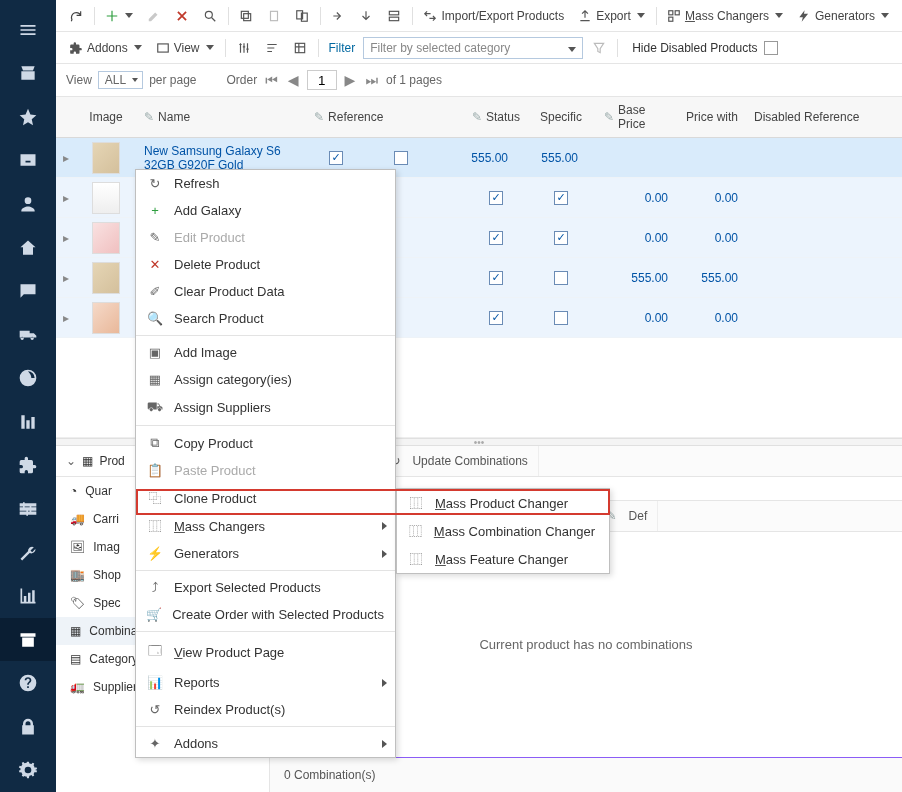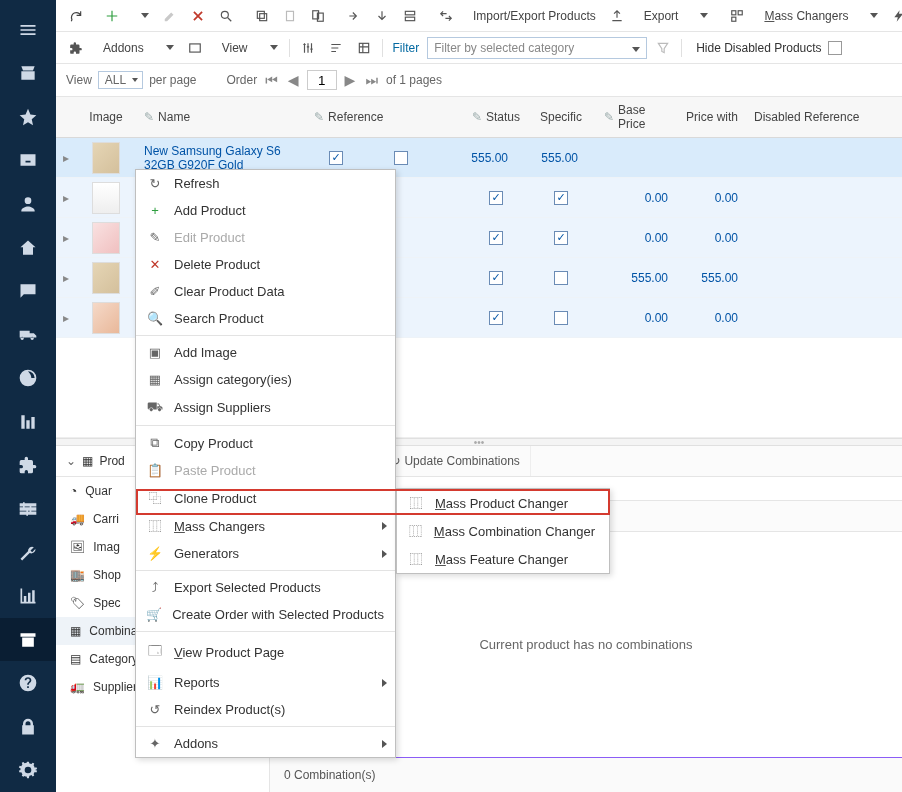--- a/index.html
+++ b/index.html
@@ -10,21 +10,21 @@
 .left-rail .rail-item { width: 56px; height: 44px; display: flex; align-items: center; justify-content: center; color: #cfd9e6; cursor: pointer; }
 .left-rail .rail-item.active { background: #0a1e33; color: #fff; }
 .left-rail svg { width: 20px; height: 20px; fill: currentColor; }
 
 
 .main { position: absolute; left: 56px; top: 0; right: 0; bottom: 0; display: flex; flex-direction: column; }
 
 
 .toolbar { display: flex; align-items: center; padding: 4px 8px; gap: 4px; border-bottom: 1px solid #e5e5e5; min-height: 32px; flex-wrap: nowrap; }
 .toolbar .sep { width: 1px; height: 18px; background: #e0e0e0; margin: 0 2px; }
-.tbtn { display: inline-flex; align-items: center; gap: 20px; padding: 3px 5px; border-radius: 2px; cursor: pointer; color: #444; white-space: nowrap; }
+.tbtn { display: inline-flex; align-items: center; gap: 4px; padding: 3px 5px; border-radius: 2px; cursor: pointer; color: #444; white-space: nowrap; }
 .tbtn svg { width: 14px; height: 14px; }
 .tbtn .caret { margin-left: 2px; }
 .caret { display: inline-block; width: 0; height: 0; border-left: 4px solid transparent; border-right: 4px solid transparent; border-top: 5px solid #555; }
 
 .filter-label { color: #0369a1; margin: 0 4px; }
 .filter-select { border: 1px solid #b5c9df; height: 22px; width: 220px; padding: 0 18px 0 6px; color: #555; position: relative; background: #fff; display: inline-flex; align-items: center; }
 .filter-select::after { content: ""; position: absolute; right: 6px; top: 9px; border-left: 4px solid transparent; border-right: 4px solid transparent; border-top: 5px solid #555; }
 .hide-disabled { display: inline-flex; align-items: center; gap: 6px; margin-left: 8px; }
 .hide-disabled .chk { width: 14px; height: 14px; border: 1px solid #999; background: #fff; }
 
@@ -63,21 +63,21 @@
 .lower { display: flex; flex: 1; overflow: hidden; }
 .side-panel { width: 214px; border-right: 1px solid #e5e5e5; display: flex; flex-direction: column; }
 .panel-head { display: flex; align-items: center; gap: 6px; padding: 8px 10px; border-bottom: 1px solid #e5e5e5; color: #333; }
 .panel-head .chev { color: #666; }
 .side-list { list-style: none; }
 .side-list li { display: flex; align-items: center; gap: 8px; padding: 7px 14px; color: #333; cursor: pointer; }
 .side-list li.active { background: #eef3f8; }
 
 .detail { flex: 1; display: flex; flex-direction: column; }
 .detail-tabs { display: flex; border-bottom: 1px solid #e5e5e5; background: #fbfbfb; overflow: hidden; }
-.detail-tabs .tab { padding: 8px 10px; color: #555; display: flex; align-items: center; gap: 4px; border-right: 1px solid #eee; white-space: nowrap; }
+.detail-tabs .tab { padding: 8px 10px; color: #555; display: flex; align-items: center; gap: 12px; border-right: 1px solid #eee; white-space: nowrap; }
 .detail-body { flex: 1; display: flex; flex-direction: column; }
 .no-comb { flex: 1; display: flex; align-items: center; justify-content: center; color: #666; font-size: 13px; }
 .detail-status { border-top: 1px solid #8b5cf6; padding: 10px 14px; color: #555; background: #fafafa; }
 
 
 .ctx { position: absolute; background: #fff; border: 1px solid #bfbfbf; box-shadow: 2px 2px 6px rgba(0,0,0,.15); font-size: 13px; color: #333; z-index: 50; }
 .ctx .mi { display: flex; align-items: center; gap: 10px; padding: 6px 14px 6px 10px; cursor: pointer; white-space: nowrap; position: relative; }
 .ctx .mi .ico { width: 18px; display: inline-flex; justify-content: center; color: #666; }
 .ctx .mi .arrow { position: absolute; right: 8px; border-top: 4px solid transparent; border-bottom: 4px solid transparent; border-left: 5px solid #555; }
 .ctx .mi.disabled { color: #aaa; }
@@ -556,21 +556,21 @@
   </div>
 </div>
 
 <div class="ctx ctx-main" id="ctx-main">
     <div class="mi">
       <span class="ico" style="">↻</span>
       <span>Refresh</span>
     </div>
     <div class="mi">
       <span class="ico" style="color:#2e9e3f">+</span>
-      <span>Add Product</span>
+      <span>Add Galaxy</span>
     </div>
     <div class="mi disabled">
       <span class="ico" style="">✎</span>
       <span>Edit Product</span>
     </div>
     <div class="mi">
       <span class="ico" style="color:#c0392b">✕</span>
       <span>Delete Product</span>
     </div>
     <div class="mi">

